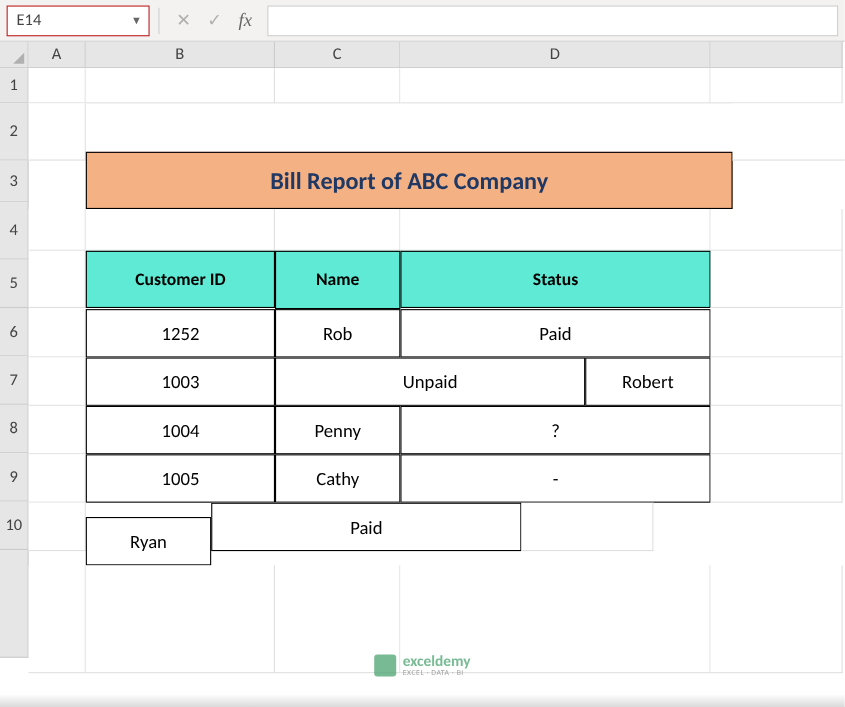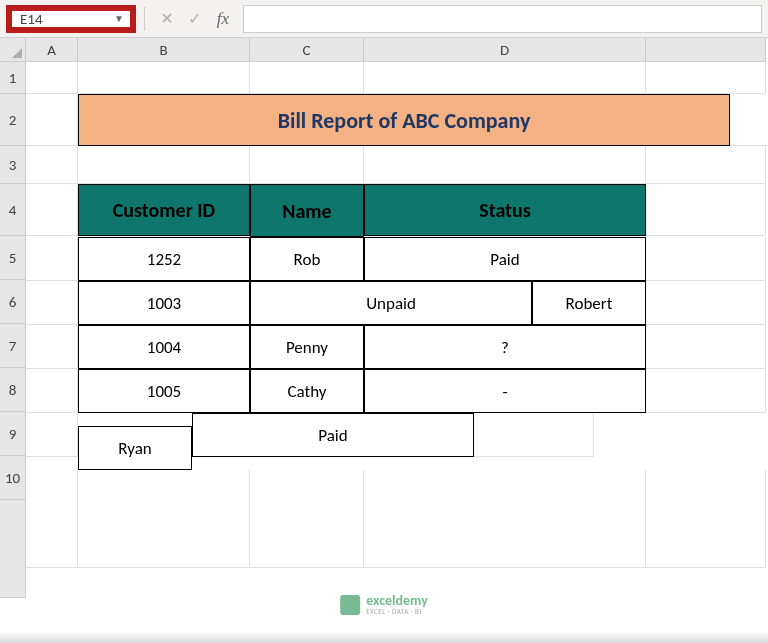--- a/index.html
+++ b/index.html
@@ -19,21 +19,21 @@
       display: flex;
       align-items: center;
       height: 38px;
       background: #f3f2f1;
       border-bottom: 1px solid #d0d0d0;
     }
     .name-box {
       width: 130px;
       height: 28px;
       background: #ffffff;
-      border: 6px solid #b91c1c;
+      border: 1px solid #b91c1c;
       margin-left: 6px;
       display: flex;
       align-items: center;
       padding-left: 8px;
       font-size: 15px;
       color: #444;
     }
     .name-box-dropdown {
       margin-left: auto;
       padding-right: 6px;
@@ -150,24 +150,24 @@
       white-space: nowrap;
     }
     .title-cell {
       background: #f4b183;
       border: 1px solid #000;
       font-weight: bold;
       font-size: 22px;
       color: #203864;
     }
     .header-cell {
-      background: #0f766e;
+      background: #5eead4;
       border: 1px solid #000;
       font-weight: bold;
-      font-size: 20px;
+      font-size: 16px;
     }
     .data-cell {
       border: 1px solid #000;
       font-size: 17px;
     }
     .watermark {
       position: absolute;
       bottom: 28px;
       left: 50%;
       transform: translateX(-50%);
@@ -247,21 +247,21 @@
   <div class="cells" id="cells">
       <div class="cell-row">
         <div class="cell" style="width: 52px; height: 32px;"></div>
         <div class="cell" style="width: 172px; height: 32px;"></div>
         <div class="cell" style="width: 114px; height: 32px;"></div>
         <div class="cell" style="width: 282px; height: 32px;"></div>
         <div class="cell" style="width: 120px; height: 32px;"></div>
       </div>
       <div class="cell-row">
         <div class="cell" style="width: 52px; height: 52px;"></div>
-        <div class="cell title-cell" style="width: 652px; height: 52px;">Bill Report of ABC Company</div>
+        <div class="cell title-cell" style="width: 588px; height: 52px; margin-top: 44px;">Bill Report of ABC Company</div>
         <div class="cell" style="width: 120px; height: 52px;"></div>
       </div>
       <div class="cell-row">
         <div class="cell" style="width: 52px; height: 38px;"></div>
         <div class="cell" style="width: 172px; height: 38px;"></div>
         <div class="cell" style="width: 114px; height: 38px;"></div>
         <div class="cell" style="width: 282px; height: 38px;"></div>
         <div class="cell" style="width: 120px; height: 38px;"></div>
       </div>
       <div class="cell-row">

